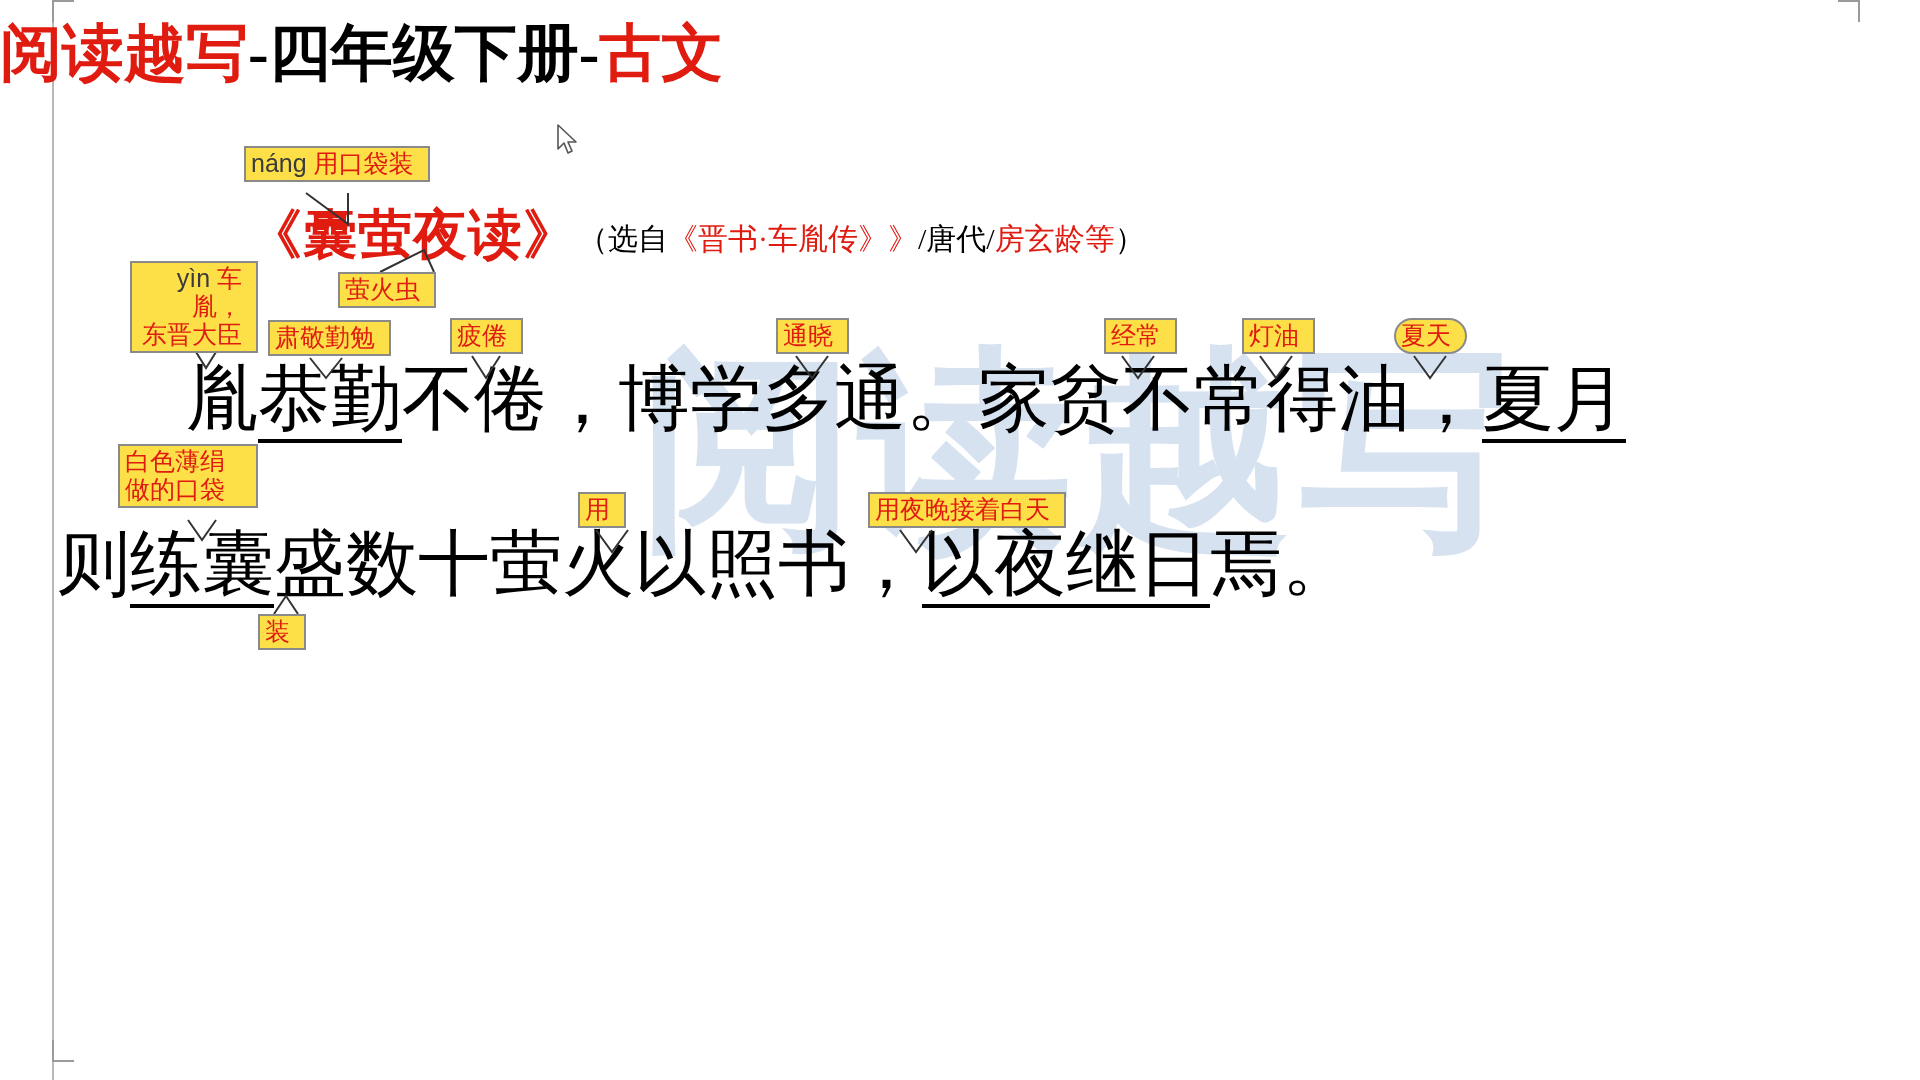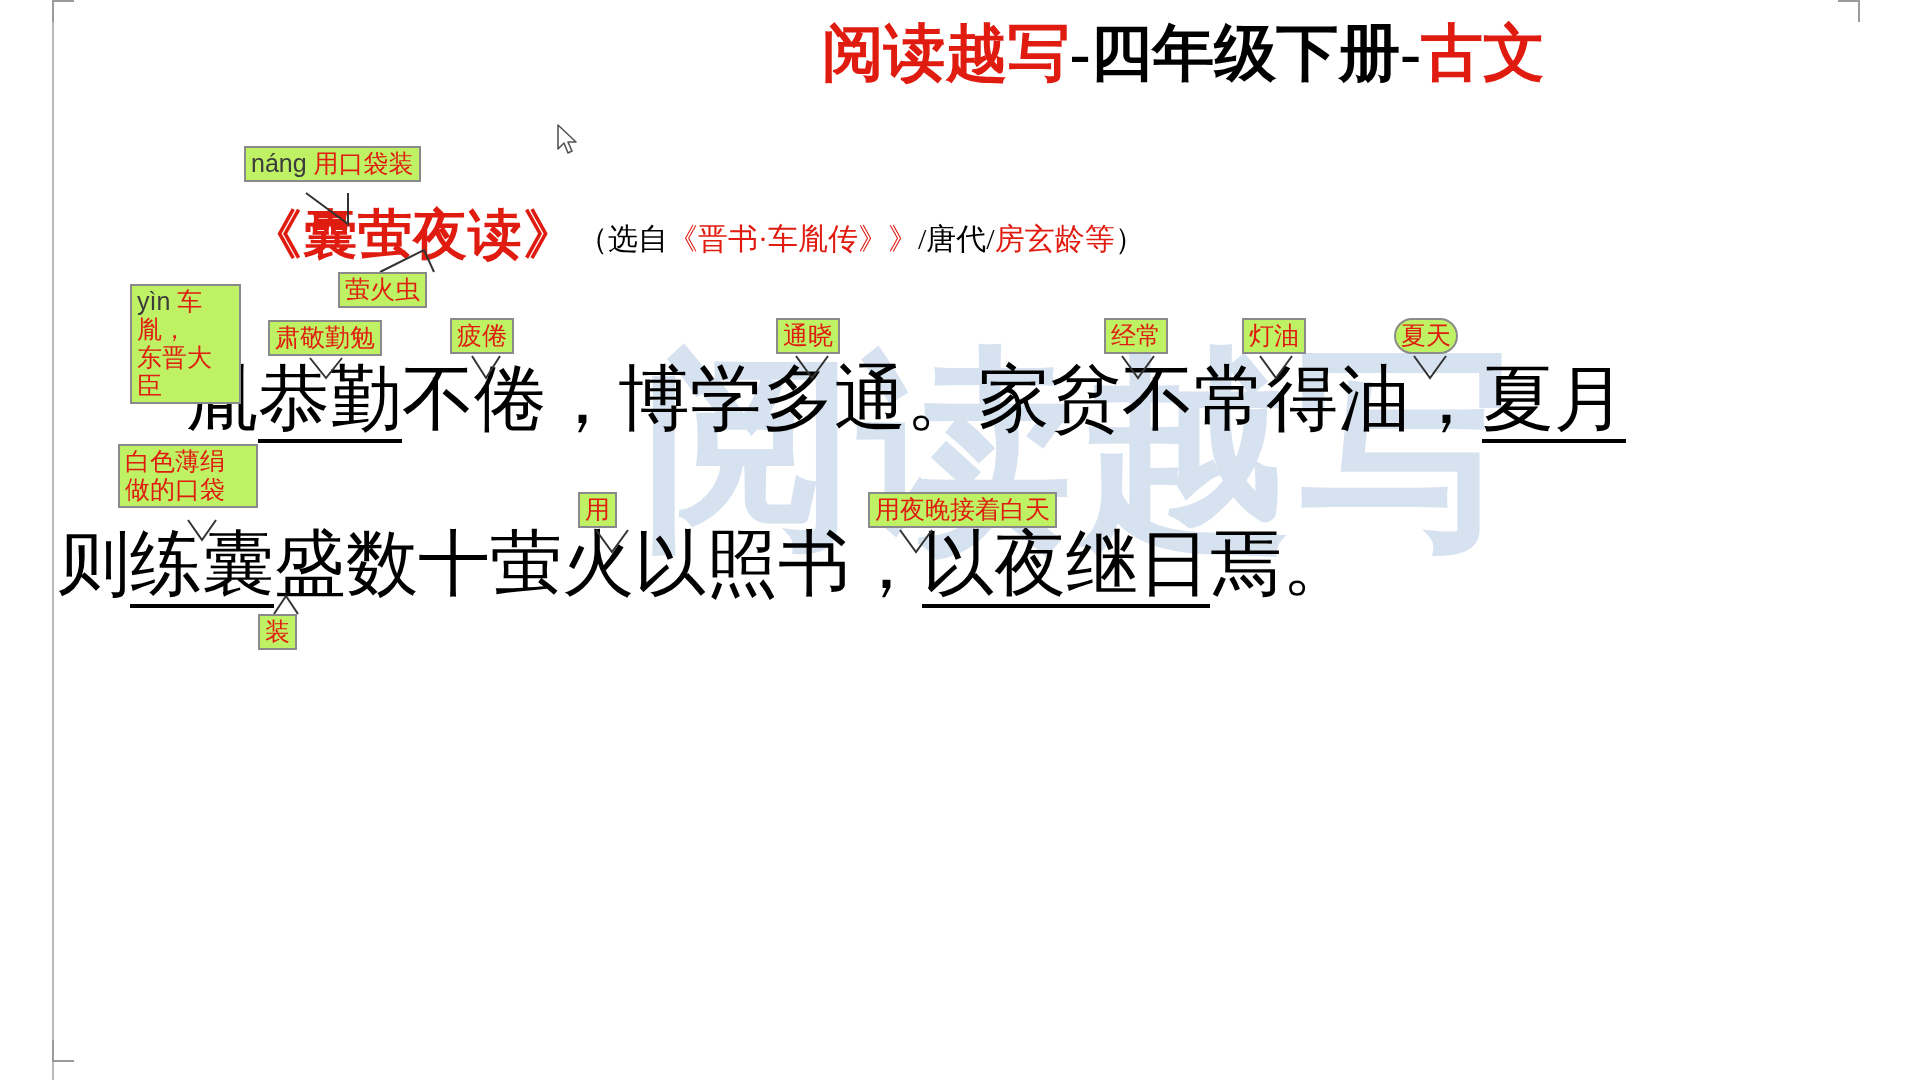--- a/index.html
+++ b/index.html
@@ -41,23 +41,23 @@
     color: #d7e2f0;
     white-space: nowrap;
     line-height: 240px;
     user-select: none;
     z-index: 1;
   }
 
   
   #doc-title {
     position: absolute;
-    left: 17px; top: 14px;
+    left: 0; top: 14px;
     width: 1528px;
-    text-align: right;
+    text-align: left;
     font-size: 62px;
     font-weight: 700;
     line-height: 78px;
     white-space: nowrap;
     z-index: 4;
   }
   #doc-title .red { color: #e01b10; }
   #doc-title .dash { color: #000000; }
 
   #work-title {
@@ -95,42 +95,42 @@
     z-index: 3;
   }
   #line1 { left: 186px; top: 355px; }
   #line2 { left: 58px;  top: 520px; }
   .ul { border-bottom: 4px solid #000; padding-bottom: 0; }
 
   
   .callout {
     position: absolute;
     border: 2px solid #8a8a8a;
-    background: #bef264;
+    background: #fde047;
     color: #e01b10;
     font-family: "Liberation Sans", "DejaVu Sans", sans-serif;
     font-weight: 500;
     z-index: 6;
-    padding: 1px 5px 3px 5px;
+    padding: 1px 14px 3px 5px;
     white-space: nowrap;
     line-height: 1.12;
   }
   .callout .py {
     color: #3b3b3b;
     font-family: "Liberation Sans", "DejaVu Sans", sans-serif;
     font-weight: 400;
   }
   .callout .ln { display: block; }
 
   
   #leaders { position: absolute; left:0; top:0; width:1920px; height:1080px; z-index:5; pointer-events:none; }
 
   
   #c-nang   { left: 244px;  top: 146px; font-size: 25px; }
-  #c-yin    { left: 130px;  top: 284px; font-size: 25px; width: 111px; white-space: normal; text-align: left; }
+  #c-yin    { left: 130px;  top: 261px; font-size: 25px; width: 128px; white-space: normal; text-align: right; }
   #c-ying   { left: 338px;  top: 272px; font-size: 25px; }
   #c-sujing { left: 268px;  top: 320px; font-size: 25px; }
   #c-pijuan { left: 450px;  top: 318px; font-size: 25px; }
   #c-tongxiao{left: 776px;  top: 318px; font-size: 25px; }
   #c-jingchang{left:1104px; top: 318px; font-size: 25px; text-align: center; }
   #c-dengyou{ left: 1242px; top: 318px; font-size: 25px; }
   #c-xiatian{ left: 1394px; top: 318px; font-size: 25px; }
   #c-lianna { left: 118px;  top: 444px; font-size: 25px; width: 140px; white-space: normal; }
   #c-yong   { left: 578px;  top: 492px; font-size: 25px; }
   #c-yiyejiri{left: 868px;  top: 492px; font-size: 25px; }

